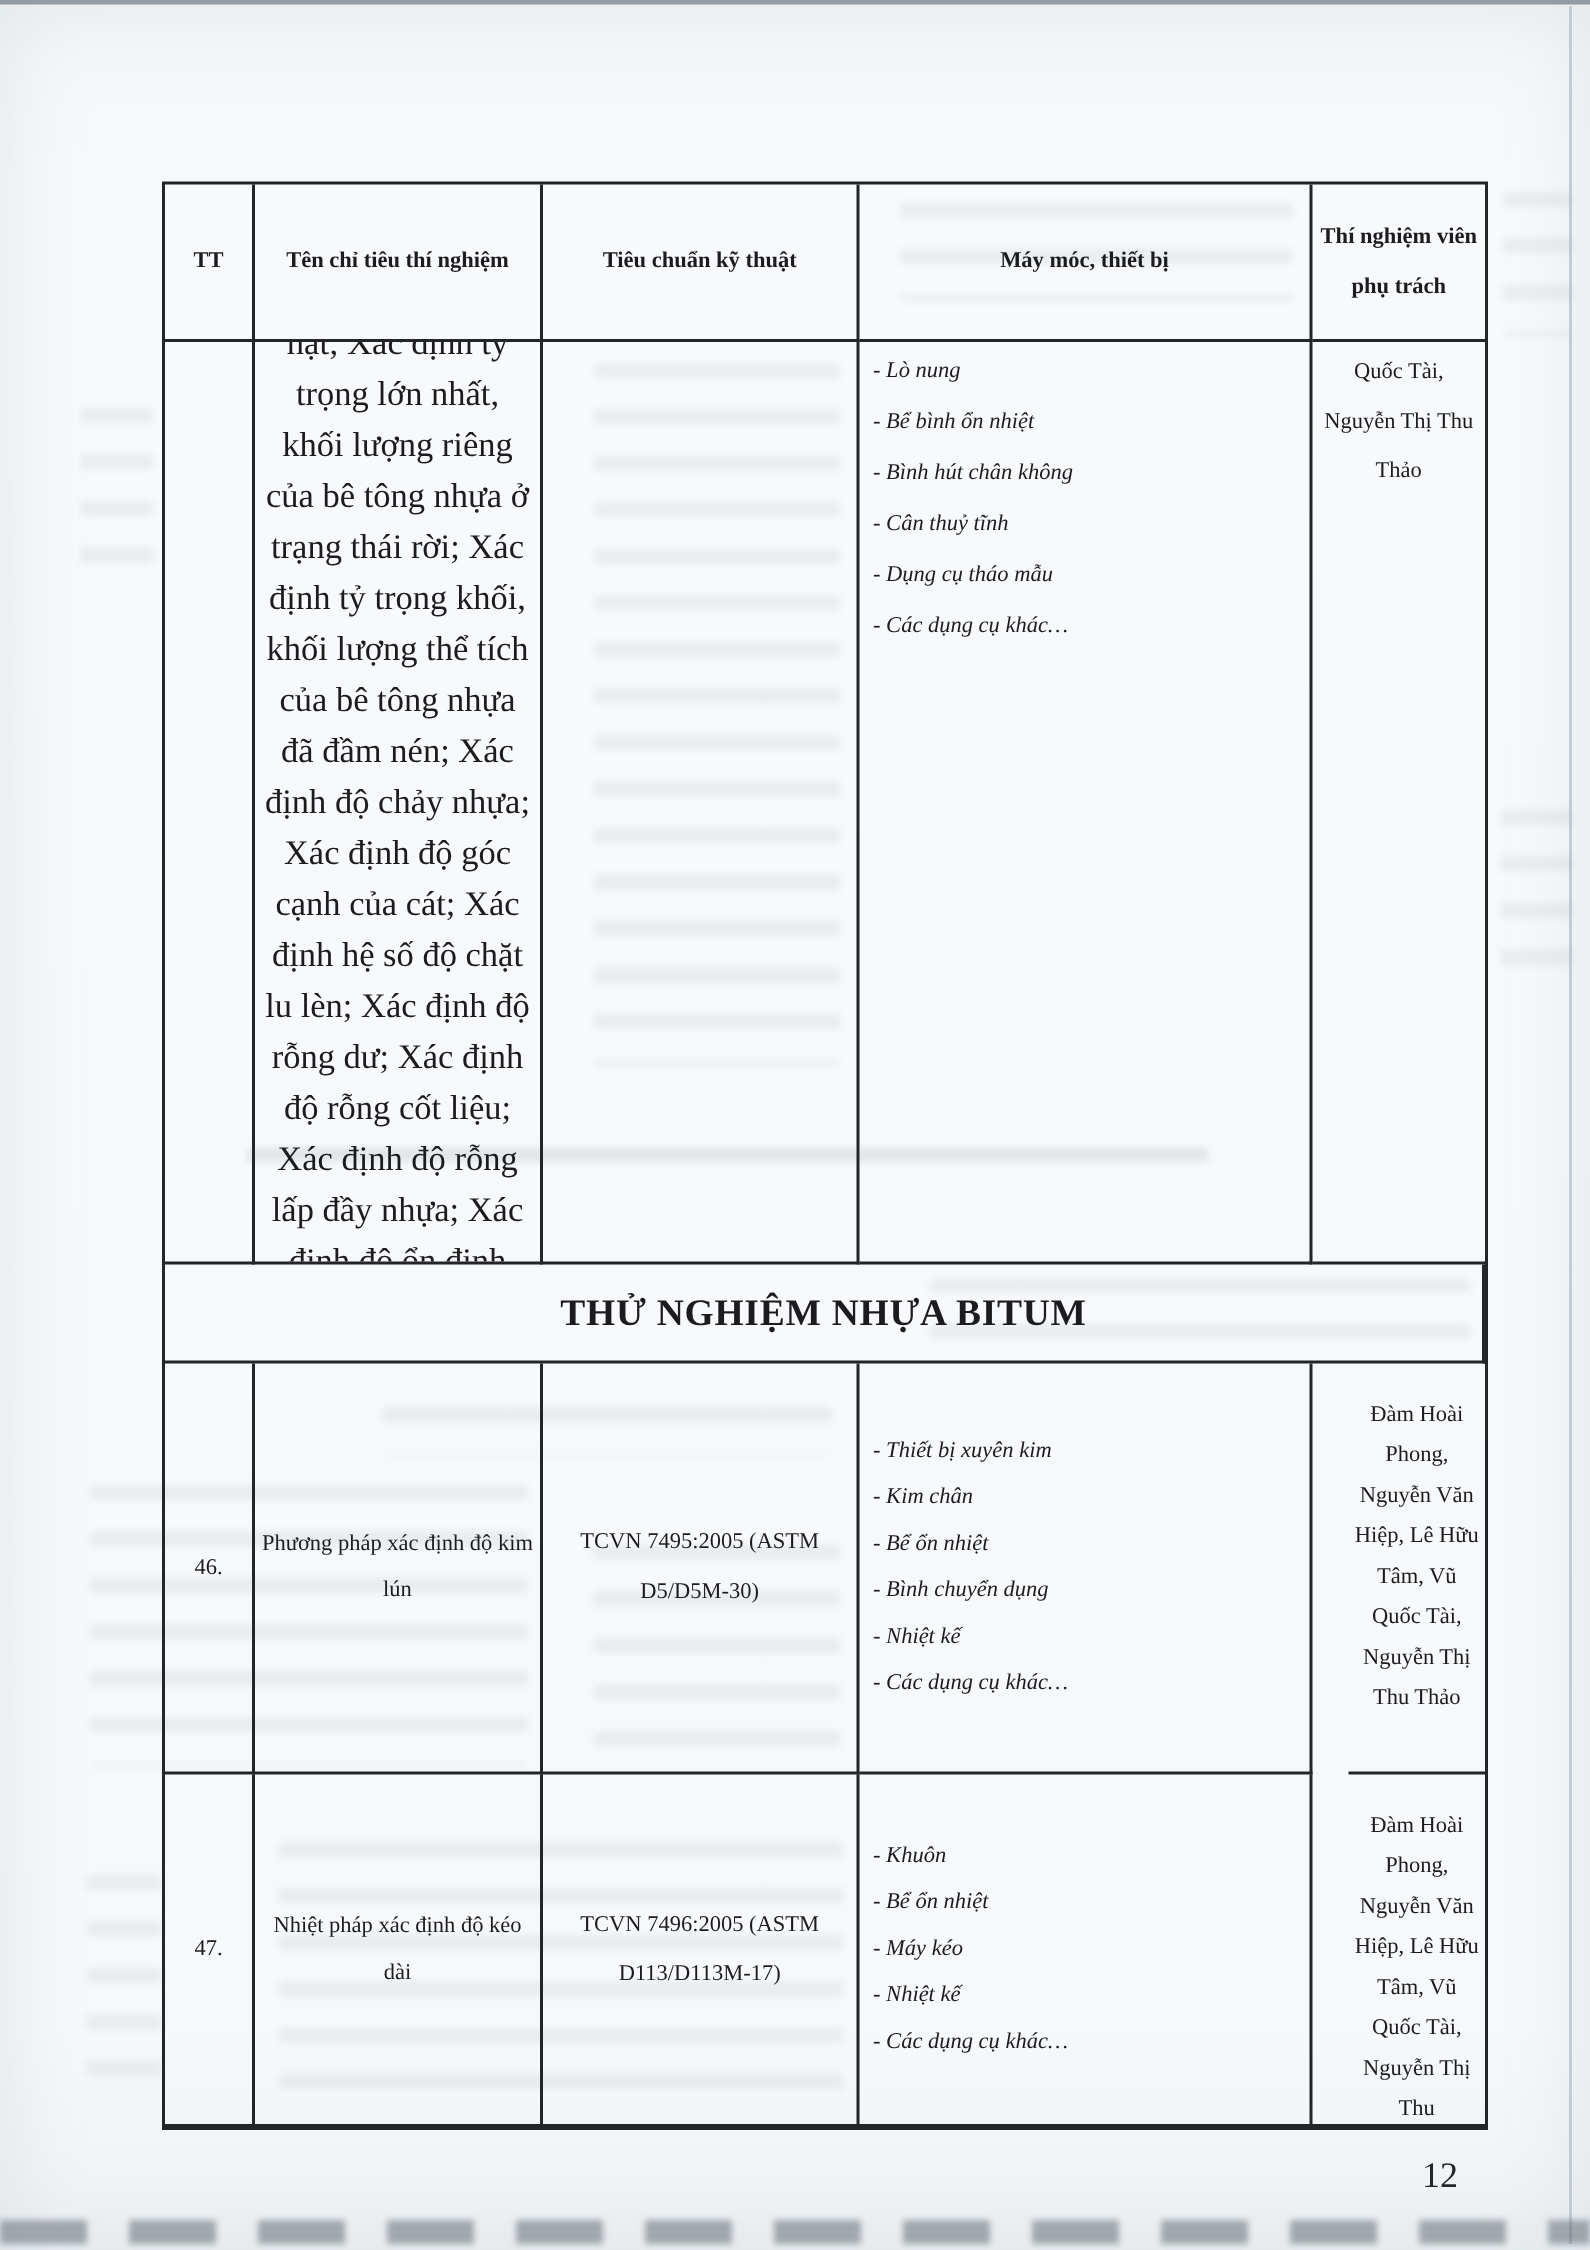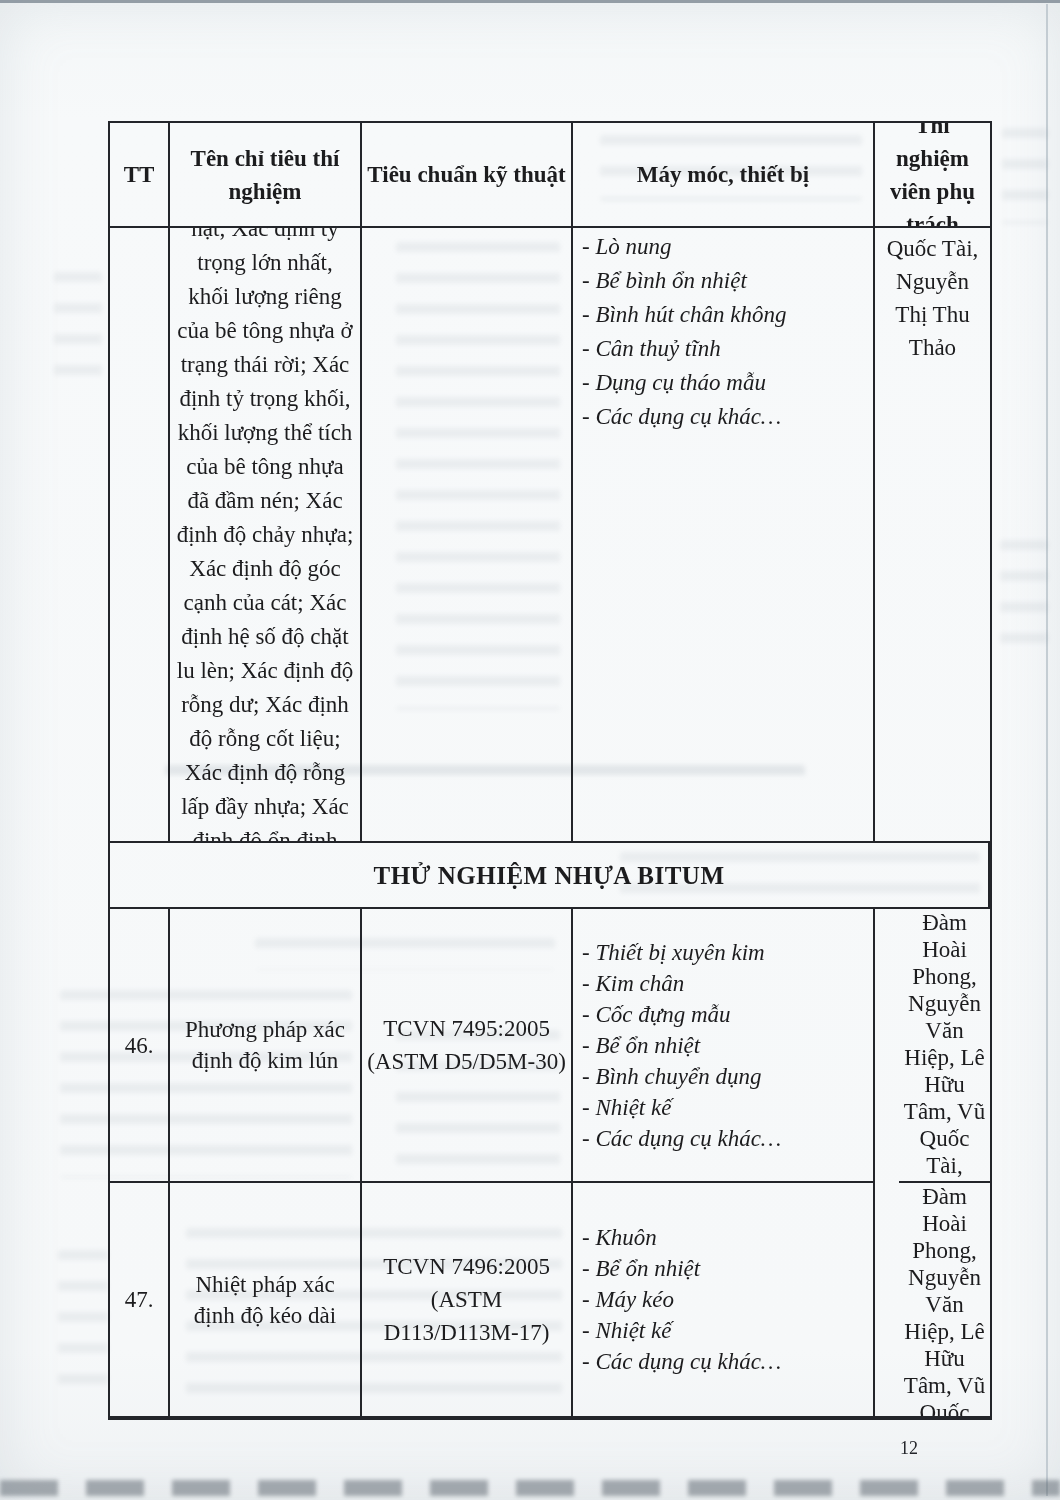--- a/index.html
+++ b/index.html
@@ -44,40 +44,40 @@
     border:2px solid #23252a;
     border-bottom-width:4px;
     background:transparent;
   }
   .c{
     border-right:2px solid #23252a;
     border-bottom:2px solid #23252a;
     display:flex;align-items:center;justify-content:center;
     text-align:center;
     overflow:hidden;
-    font-size:23px;line-height:31px;
+    font-size:15px;line-height:31px;
     padding:2px 4px;
     box-sizing:border-box;
   }
   .c.lastcol{border-right:none;}
   .c.lastrow{border-bottom:none;}
   .c.head{font-weight:bold;line-height:33px;}
   .c.vtop{align-items:flex-start;}
   .c.left{justify-content:flex-start;text-align:left;padding-left:9px;}
   .c.section{grid-column:1 / -1;font-weight:bold;font-size:25px;letter-spacing:.5px;}
   .para{line-height:34px;font-size:23px;}
   .equip{line-height:34px;font-style:italic;}
   .equip.dense{line-height:31px;}
   .staff{line-height:33px;padding-top:4px;}
-  .staff.dense{line-height:27px;padding-top:0;margin-left:24px;}
+  .staff.dense{line-height:27px;padding-top:21px;margin-left:24px;}
   .std{line-height:33px;}
 
   .page-number{
-    position:absolute;left:900px;top:1438px;
-    font-size:18px;color:#24262b;
+    position:absolute;left:948px;top:1438px;
+    font-size:24px;color:#24262b;
   }
 </style>
 </head>
 <body>
 
 <div class="scan-page">
 
   <div class="edge-top"></div>
   <div class="edge-right"></div>
   <div class="edge-bottom-band"></div>
@@ -120,21 +120,20 @@
 
     <div class="c section">THỬ NGHIỆM NHỰA BITUM</div>
 
     <div class="c">46.</div>
     <div class="c">Phương pháp xác định độ kim lún</div>
     <div class="c std">TCVN 7495:2005 (ASTM D5/D5M-30)</div>
     <div class="c left equip dense">
         <div>
           <div>- Thiết bị xuyên kim</div>
           <div>- Kim chân</div>
-          <div>- Cốc đựng mẫu</div>
           <div>- Bể ổn nhiệt</div>
           <div>- Bình chuyển dụng</div>
           <div>- Nhiệt kế</div>
           <div>- Các dụng cụ khác…</div>
         </div>
       </div>
     <div class="c vtop lastcol staff dense">Đàm Hoài Phong, Nguyễn Văn Hiệp, Lê Hữu Tâm, Vũ Quốc Tài, Nguyễn Thị Thu Thảo</div>
 
     <div class="c lastrow">47.</div>
     <div class="c lastrow">Nhiệt pháp xác định độ kéo dài</div>

